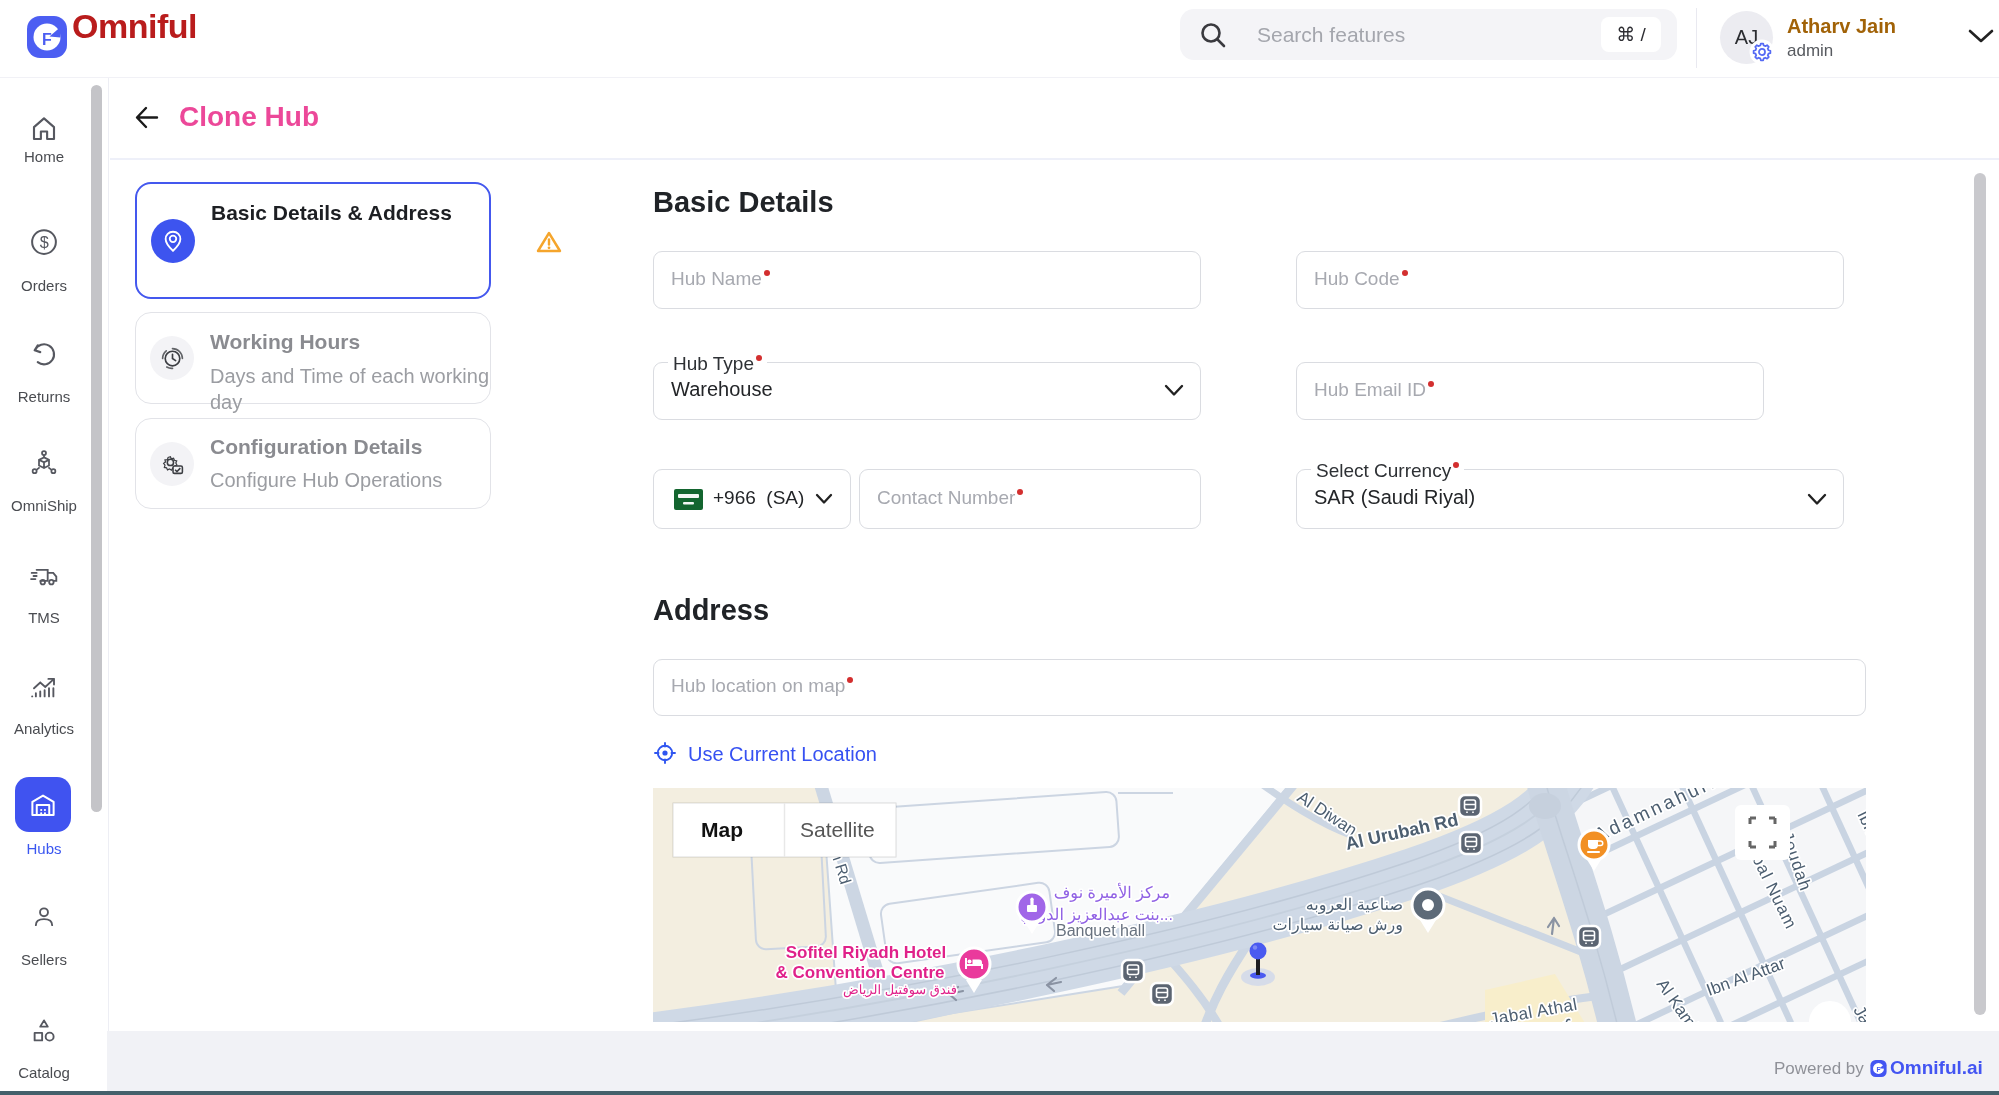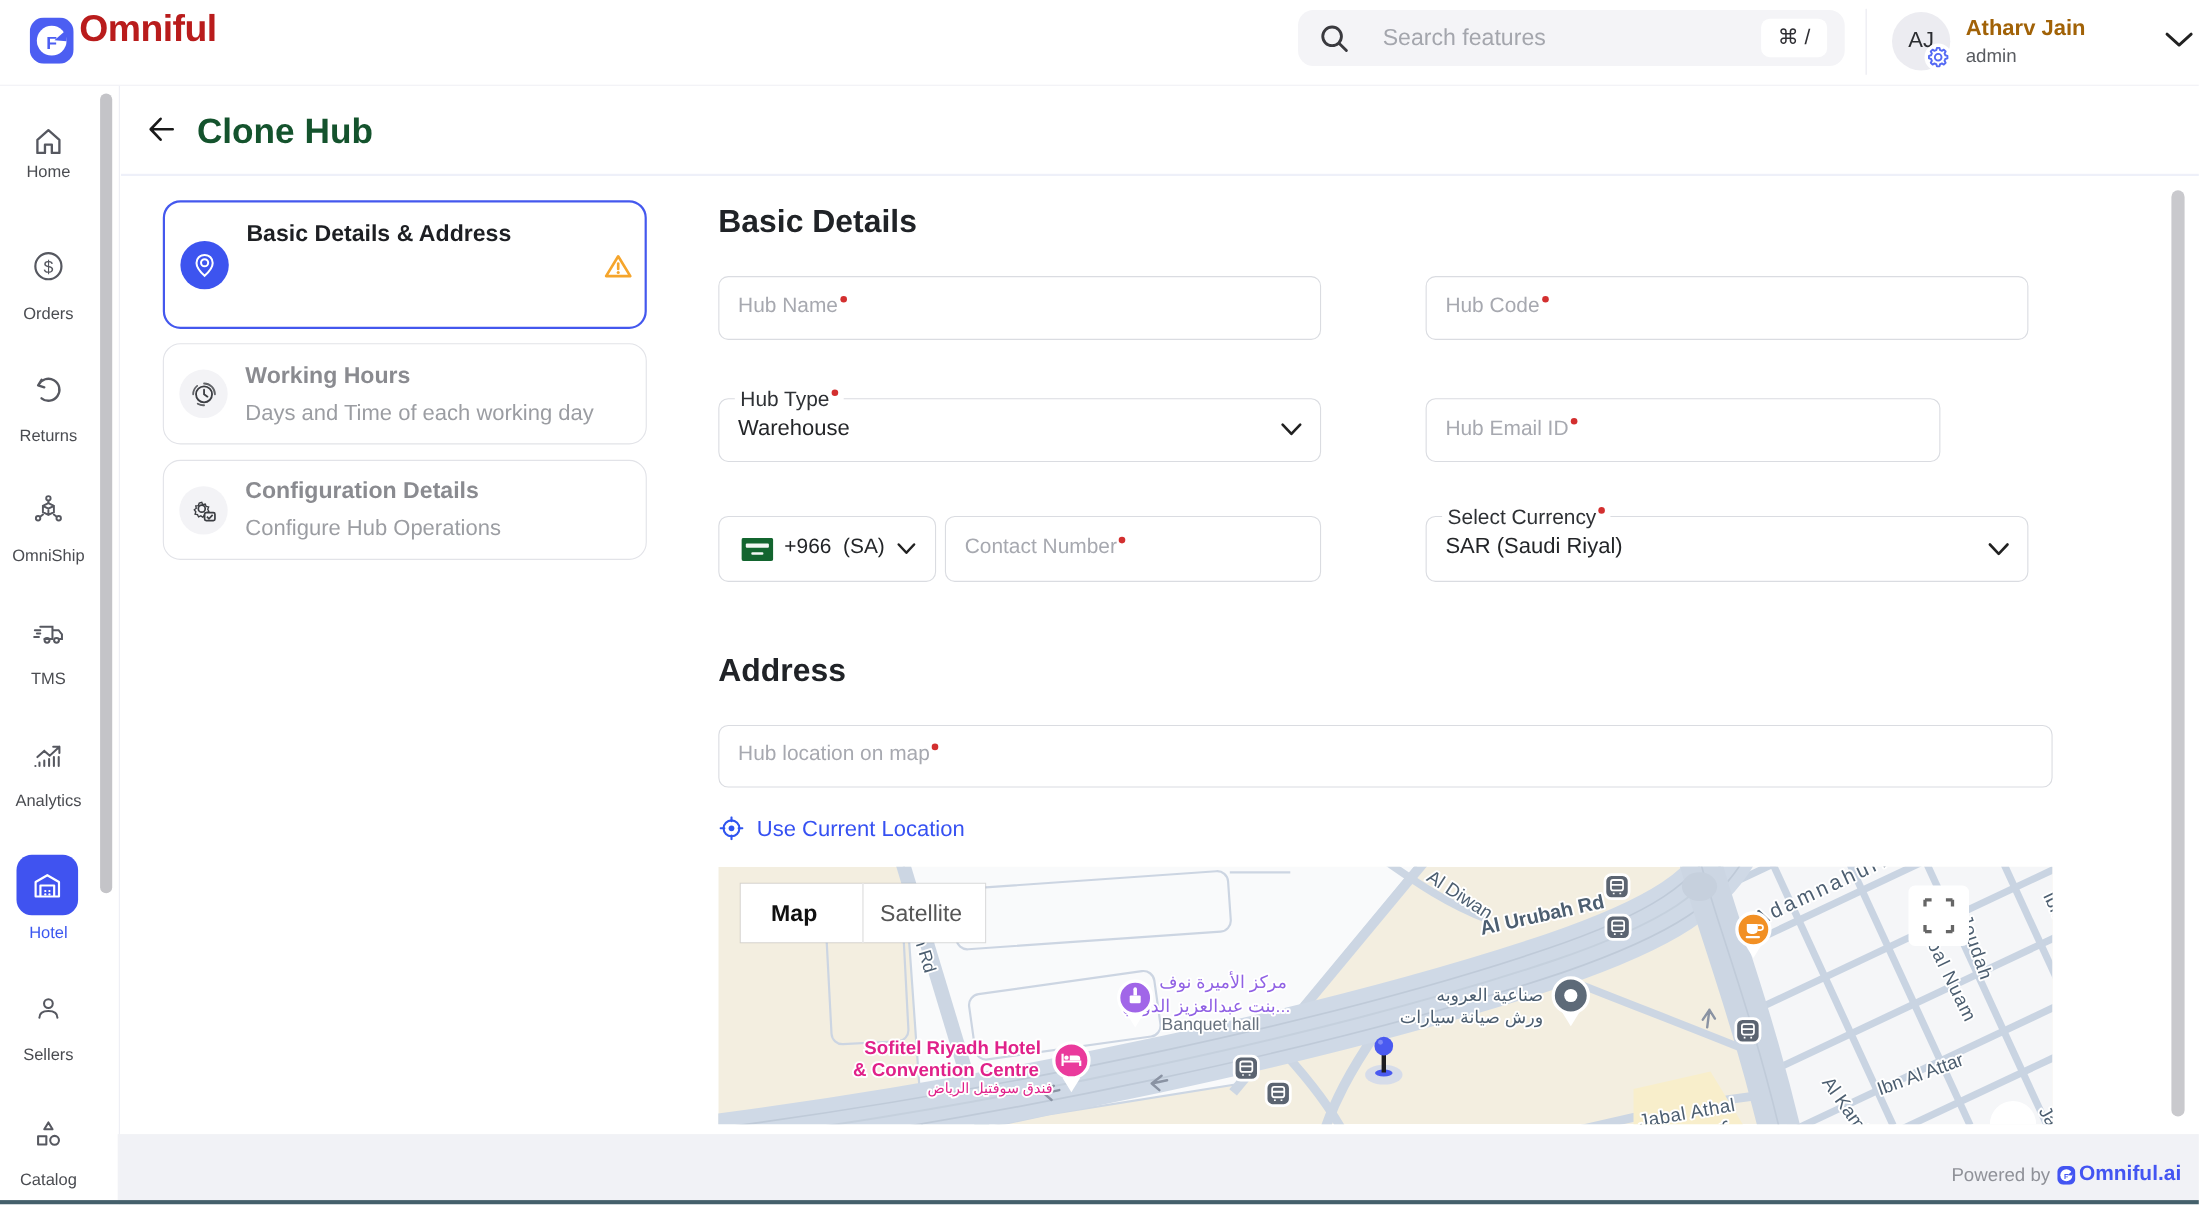--- a/index.html
+++ b/index.html
@@ -33,24 +33,24 @@
 #hub-tile { position:absolute; left:15px; top:777px; width:56px; height:55px;
   background:#4053f0; border-radius:14px; z-index:25; }
 #hub-tile svg { margin:13px auto 0; display:block; }
 
 
 #pg-thumb { position:absolute; left:1974px; top:173px; width:12px; height:842px;
   background:#c9c9cd; border-radius:6px; z-index:40; }
 
 
 #pagehead-line { position:absolute; left:110px; top:158px; width:1889px; height:2px; background:#eef0f9; }
-#clone-title { position:absolute; left:179px; top:101px; font-size:32px; font-weight:bold; color:#14532d; }
-
-
-.card { position:absolute; left:148px; width:440px; background:#fff; border-radius:16px; }
+#clone-title { position:absolute; left:179px; top:101px; font-size:28px; font-weight:bold; color:#ec4899; }
+
+
+.card { position:absolute; left:135px; width:356px; background:#fff; border-radius:16px; }
 #card1 { top:182px; height:117px; border:2px solid #4458ee; }
 #card2 { top:312px; height:92px; border:1.5px solid #e2e3e8; }
 #card3 { top:418px; height:91px; border:1.5px solid #e2e3e8; }
 .card .icirc { position:absolute; left:14px; border-radius:50%; width:44px; height:44px; }
 #card1 .icirc { top:35px; background:#3d54ef; }
 #card2 .icirc { top:23px; background:#f3f3f6; }
 #card3 .icirc { top:23px; background:#f3f3f6; }
 .card .t { position:absolute; left:74px; font-size:21px; font-weight:bold; }
 #card1 .t { top:17px; color:#1d1f23; }
 #card2 .t { top:17px; color:#8a8b90; }
@@ -169,21 +169,21 @@
 <div id="hub-tile">
   <svg width="30" height="30" viewBox="0 0 24 24">
     <g fill="none" stroke="#fff" stroke-width="1.6" stroke-linejoin="round">
       <path d="M3.5 20 V9.5 L12 4.5 L20.5 9.5 V20 H3.5 Z"></path>
       <path d="M7 20 V12 H17 V20"></path>
       <path d="M10.5 16 H10.6 M13.5 16 H13.6 M10.5 18.5 H10.6 M13.5 18.5 H13.6" stroke-linecap="round"></path>
     </g>
   </svg>
 </div>
 <div class="sb-item" style="top:840px;">
-    <div class="sb-label" style="color:#3b57f0;">Hotel</div>
+    <div class="sb-label" style="color:#3b57f0;">Hubs</div>
   </div>
 <div class="sb-item" style="top:903px;">
   <svg width="28" height="28" viewBox="0 0 24 24">
     <g fill="none" stroke="#565860" stroke-width="1.6">
       <circle cx="12" cy="8" r="3.4"></circle>
       <path d="M5 19 C5 15.5 8 13.8 12 13.8 C16 13.8 19 15.5 19 19" stroke-linecap="round"></path>
     </g>
   </svg>
   <div class="sb-label" style="margin-top:20px;">Sellers</div>
 </div>

